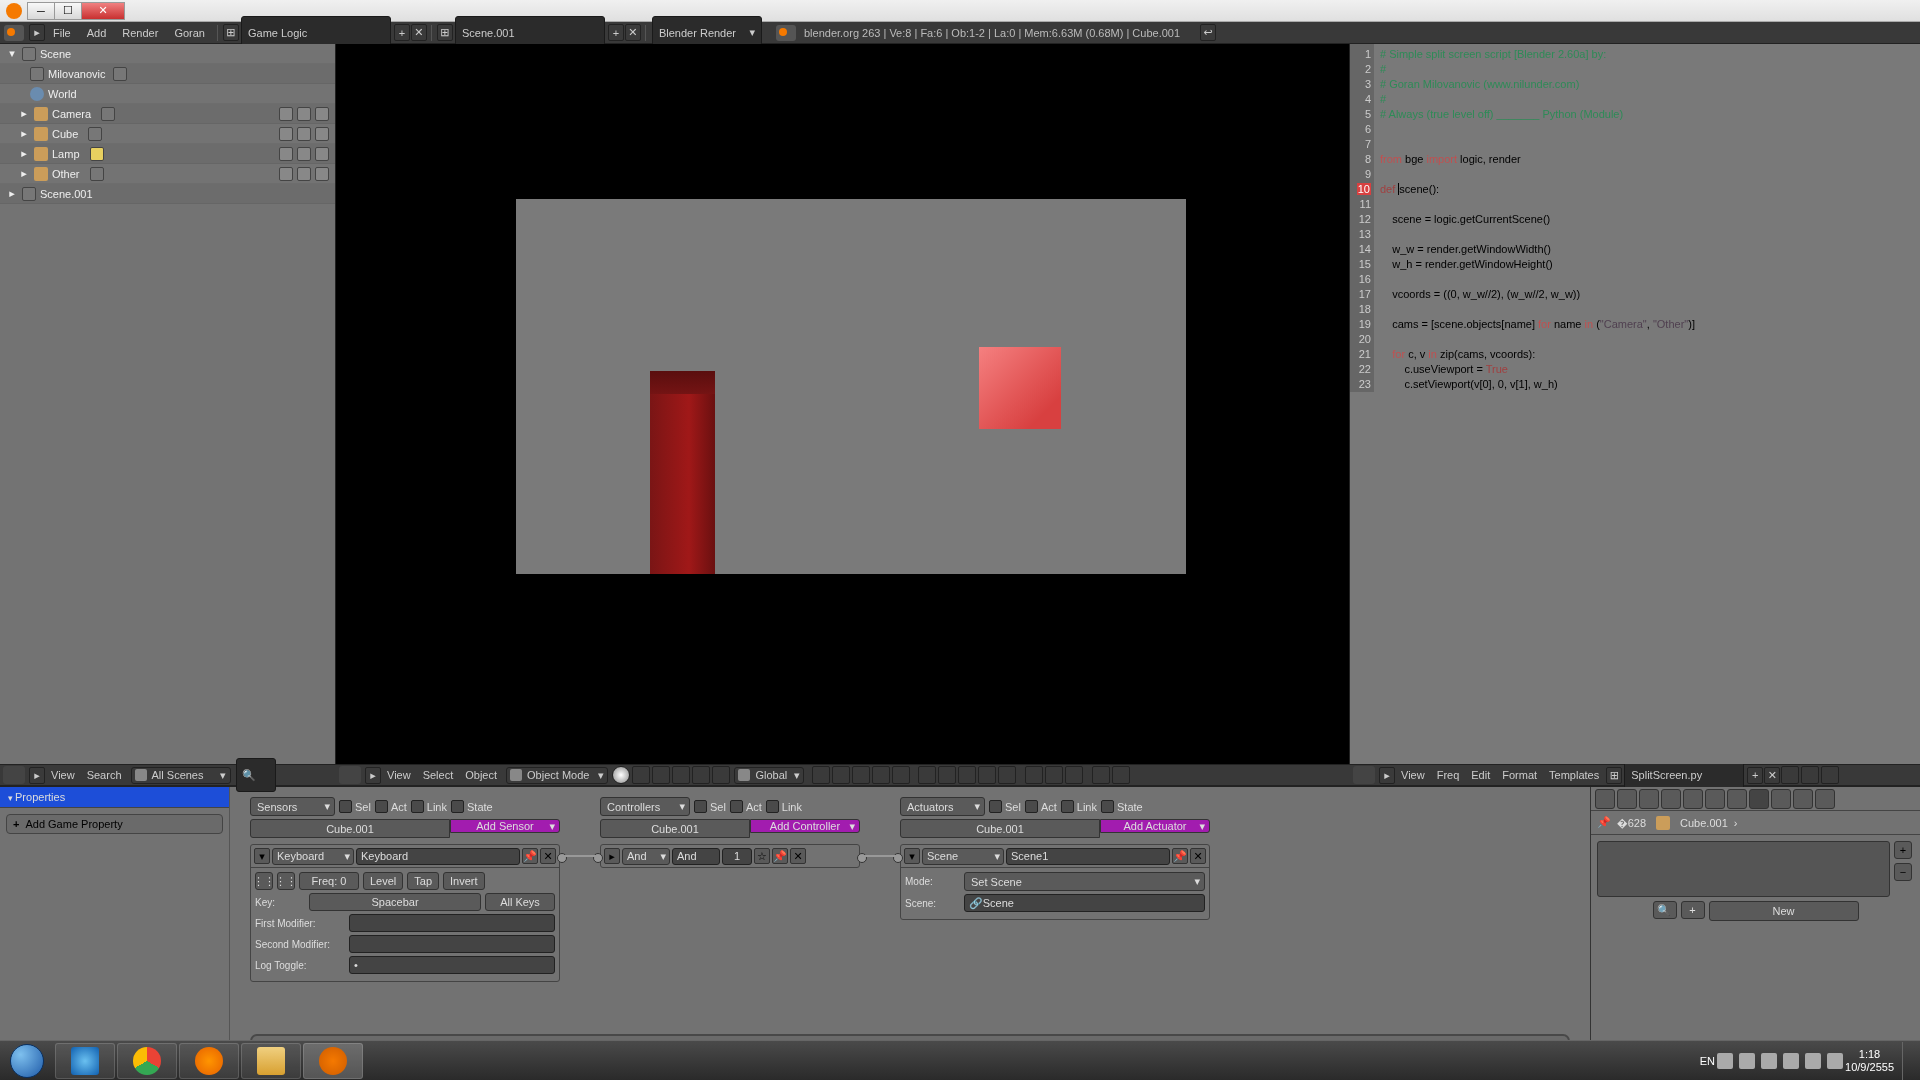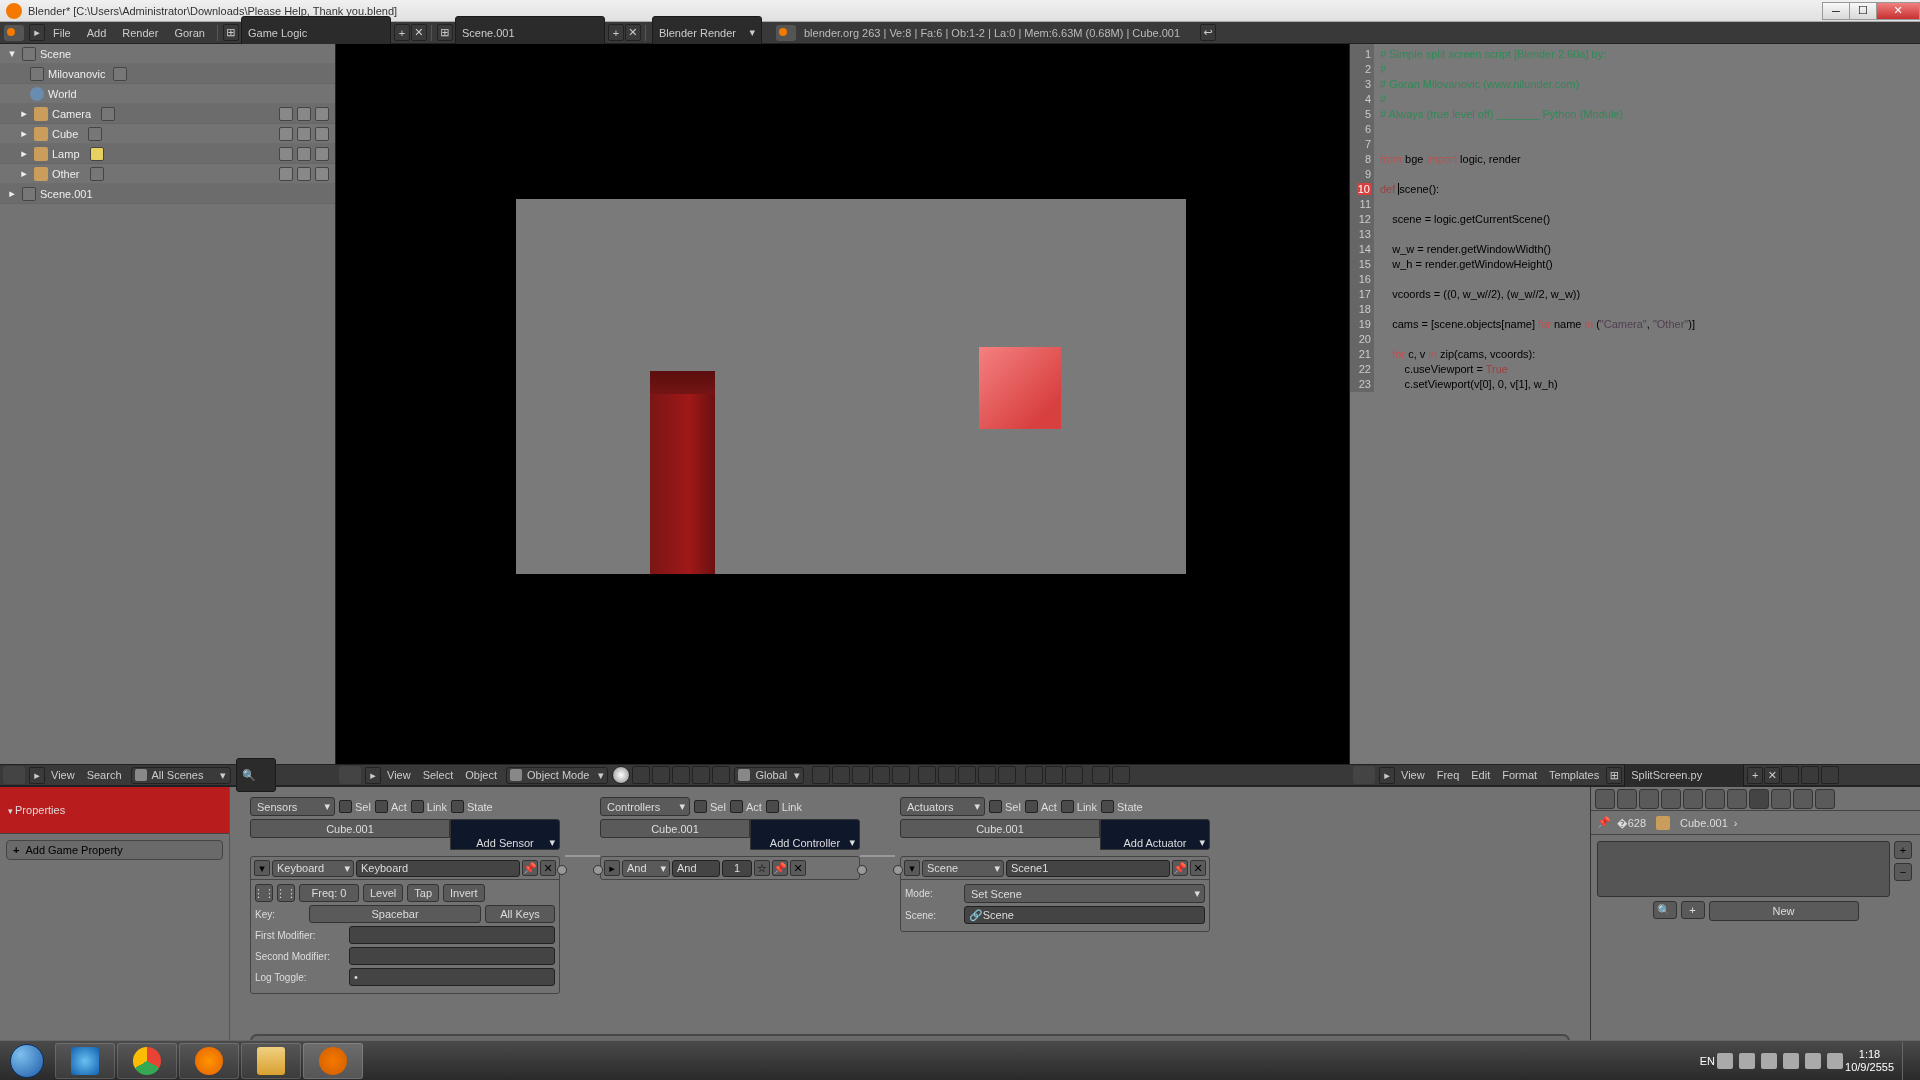--- a/index.html
+++ b/index.html
@@ -45,35 +45,35 @@
 .hl{background:#d84040;color:#fff;padding:0 1px}
 .viewport-header{height:22px;background:#393939;display:flex;align-items:center;color:#ccc;border-top:1px solid #222;border-bottom:1px solid #222}
 .vh-icon{width:22px;height:18px;background:#444;border-radius:3px;margin:0 3px}
 .vh-item{padding:0 6px;cursor:pointer}
 .mode-select{height:17px;background:#3a3a3a;border:1px solid #222;border-radius:3px;padding:0 18px 0 20px;display:flex;align-items:center;margin:0 3px;position:relative}
 .mode-select::before{content:'';position:absolute;left:3px;width:12px;height:12px;background:#888;border-radius:2px}
 .mode-select::after{content:'▾';position:absolute;right:4px}
 .icon-btn{width:18px;height:18px;background:#3a3a3a;border:1px solid #222;border-radius:2px;margin:0 1px;cursor:pointer}
 .logic-area{height:272px;background:#727272;display:flex;border-top:1px solid #222}
 .props-left{width:230px;border-right:1px solid #555}
-.props-header{background:#b91c1c;color:#ddd;padding:17px 8px;border-bottom:1px solid #444}
+.props-header{background:#1d4ed8;color:#ddd;padding:4px 8px;border-bottom:1px solid #444}
 .props-header::before{content:'▾ ';font-size:9px}
 .add-prop-btn{margin:6px;height:20px;background:#6a6a6a;border:1px solid #444;border-radius:4px;display:flex;align-items:center;padding:0 6px;cursor:pointer}
 .add-prop-btn::before{content:'+';margin-right:6px;font-weight:bold}
 .logic-main{flex:1;padding:10px 20px;position:relative}
 .logic-cols{display:flex;gap:40px}
 .logic-col{width:310px}
 .col-header{display:flex;align-items:center;gap:4px;margin-bottom:3px}
 .col-drop{flex:1;height:19px;background:#5a5a5a;border:1px solid #333;border-radius:3px;padding:0 6px;display:flex;align-items:center;color:#ddd;position:relative}
 .col-drop::after{content:'▾';position:absolute;right:4px}
 .chk{display:flex;align-items:center;gap:3px;color:#ddd}
 .chk-box{width:13px;height:13px;background:#4a4a4a;border:1px solid #222;border-radius:2px}
 .name-row{display:flex;margin-bottom:3px}
 .name-field{flex:1;height:19px;background:#5a5a5a;border:1px solid #333;display:flex;align-items:center;justify-content:center;color:#ddd}
-.add-drop{width:110px;height:31px;background:#0f172a;border:1px solid #333;border-radius:3px;display:flex;align-items:flex-end;justify-content:center;color:#ddd;position:relative}
+.add-drop{width:110px;height:14px;background:#a21caf;border:1px solid #333;border-radius:3px;display:flex;align-items:flex-start;justify-content:center;color:#ddd;position:relative}
 .add-drop::after{content:'▾';position:absolute;right:4px}
 .brick{background:#727272;border:1px solid #444;border-radius:3px;margin-top:6px}
 .brick-head{display:flex;align-items:center;height:22px;padding:0 3px;gap:2px}
 .collapse-btn{width:16px;height:16px;background:#5a5a5a;border:1px solid #333;border-radius:2px;display:flex;align-items:center;justify-content:center;cursor:pointer}
 .brick-type{width:82px;height:17px;background:#5a5a5a;border:1px solid #333;border-radius:3px;padding:0 4px;display:flex;align-items:center;color:#ddd;position:relative}
 .brick-type::after{content:'▾';position:absolute;right:3px}
 .brick-name{flex:1;height:17px;background:#444;border:1px solid #222;border-radius:3px;padding:0 4px;color:#ddd;display:flex;align-items:center}
 .pin-btn,.x-btn{width:16px;height:16px;background:#5a5a5a;border:1px solid #333;border-radius:2px;cursor:pointer;display:flex;align-items:center;justify-content:center}
 .brick-body{padding:4px;border-top:1px solid #444}
 .brick-row{display:flex;align-items:center;gap:4px;margin-bottom:3px}
@@ -105,21 +105,20 @@
 .tray-icons{display:flex;gap:6px}
 .tray-icon{width:16px;height:16px;background:#aaa;border-radius:2px}
 .clock{text-align:center;line-height:13px;font-size:11px}
 .and-num{width:30px;height:17px;background:#444;border:1px solid #222;border-radius:3px;color:#ddd;display:flex;align-items:center;justify-content:center}
 </style>
 </head>
 <body>
 
 <div class="titlebar">
   <div class="titlebar-icon"></div>
-  <div class="titlebar-text">Blender* [C:\Users\Administrator\Downloads\Please Help, Thank you.blend]</div>
   <div class="win-btns">
     <div class="win-btn">─</div>
     <div class="win-btn">☐</div>
     <div class="win-btn close">✕</div>
   </div>
 </div>
 
 <div class="menubar">
   <div class="menubar-icon"></div>
   <div class="tiny-btn">▸</div>

